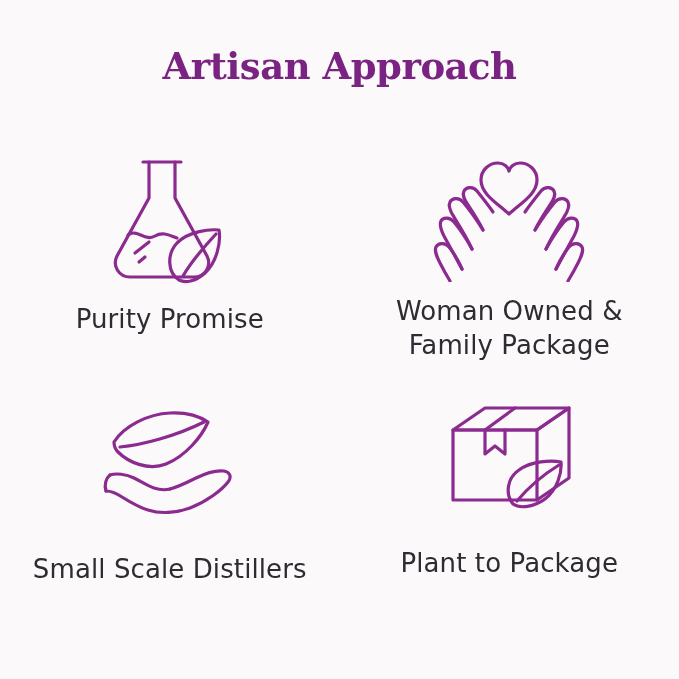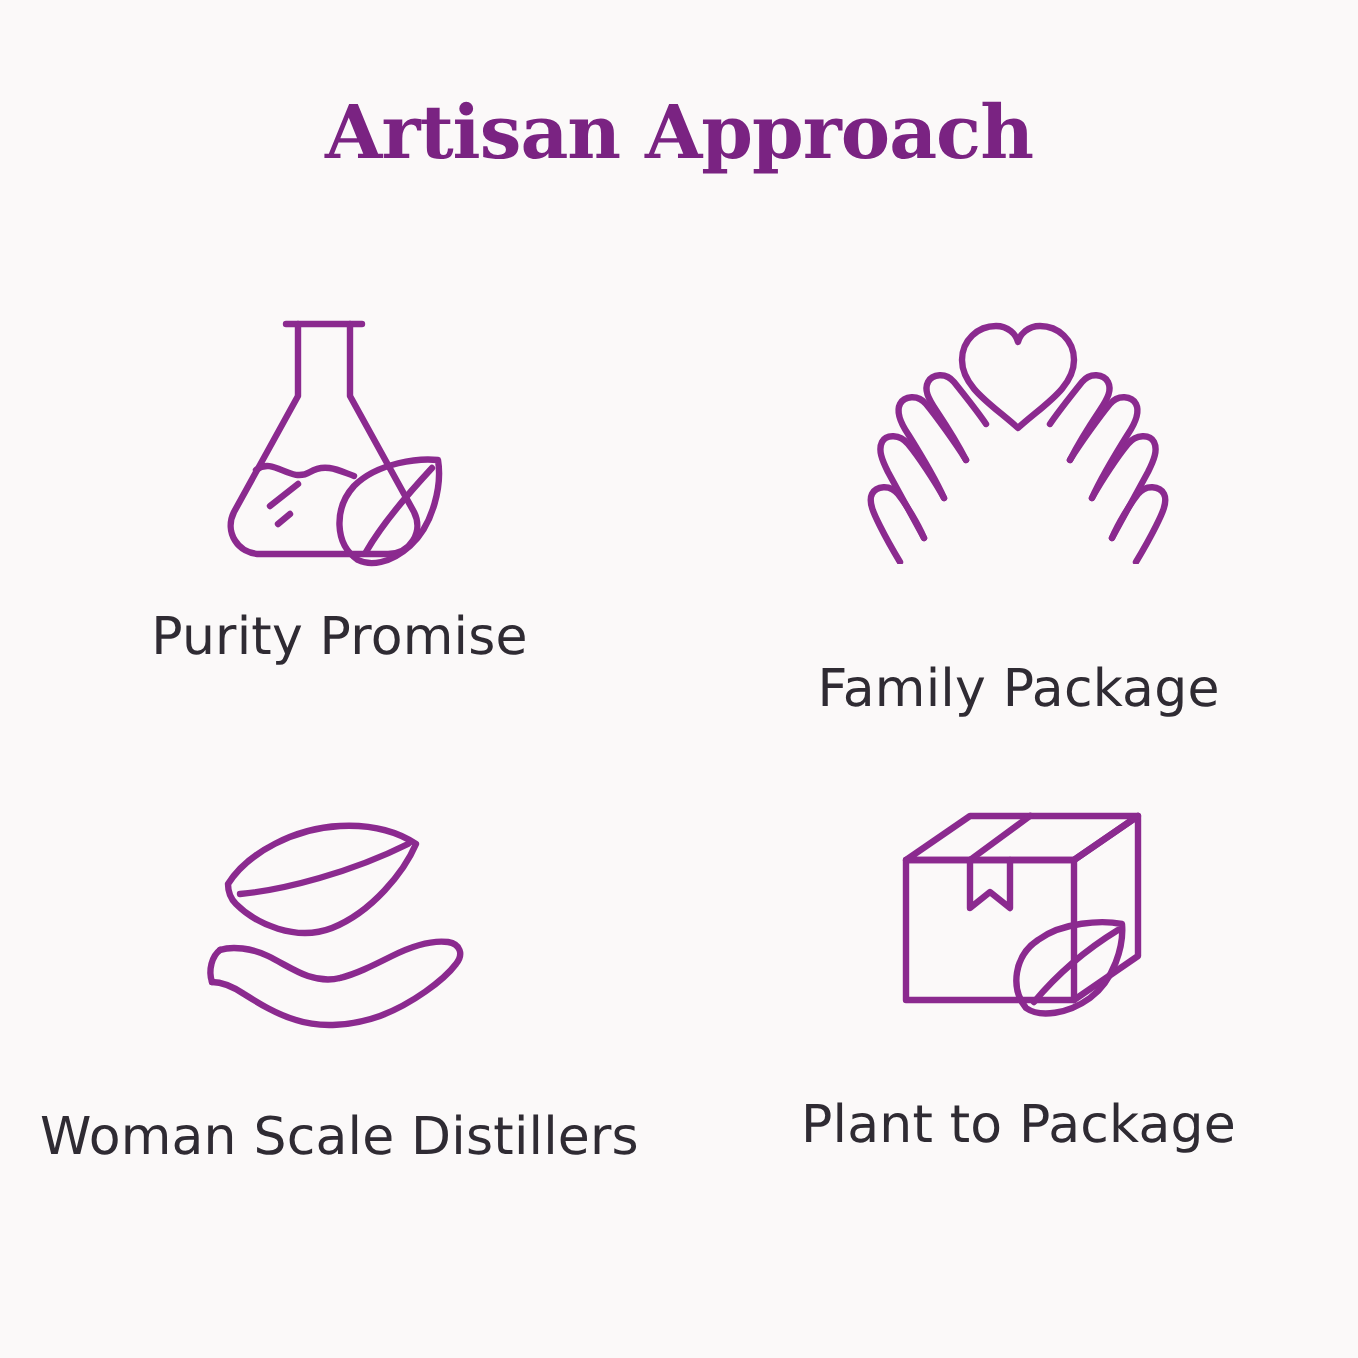--- a/index.html
+++ b/index.html
@@ -109,38 +109,38 @@
           <path d="M53 99 C48 90 40 78 35 72 C31 67 24 67 22 71 C20 75 22 80 25 86 C30 95 38 110 43 119"></path>
           <path d="M43 119 C40 112 34 102 30 97 C26 92 19 93 17 97 C15 101 18 107 21 113 C24 119 28 126 31 131"></path>
 
           <path d="M106 62 C110 56 118 46 122 41 C126 36 133 37 135 41 C137 45 135 49 131 55 C127 61 120 72 116 80"></path>
           <path d="M116 80 C121 72 131 58 136 52 C140 47 147 48 149 52 C151 56 149 61 145 67 C140 75 131 90 127 99"></path>
           <path d="M127 99 C132 90 140 78 145 72 C149 67 156 67 158 71 C160 75 158 80 155 86 C150 95 142 110 137 119"></path>
           <path d="M137 119 C140 112 146 102 150 97 C154 92 161 93 163 97 C165 101 162 107 159 113 C156 119 152 126 149 131"></path>
         </svg>
       </div>
       <div class="cell-label">
-        <br>
+        <span>Woman Owned &amp;</span><br>
         <span>Family Package</span>
       </div>
     </div>
 
     <div class="cell cell-3 r2">
       <div class="cell-icon">
         <svg width="160" height="130" viewBox="0 0 160 130" fill="none" stroke="#8b2a8f" stroke-width="3.2" stroke-linecap="round" stroke-linejoin="round">
 
           <path d="M24 42 C34 26 58 14 80 13 C100 12 112 18 118 22 C112 36 96 56 76 64 C58 71 38 62 28 52 C25 49 24 45 24 42 Z"></path>
           <path d="M30 47 C52 45 86 36 114 22"></path>
 
           <path d="M20 75 C26 73 36 74 44 78 C52 82 58 86 64 88 C70 90 76 90 80 89"></path>
           <path d="M80 89 C88 87 96 83 106 78 C116 73 126 70 134 71 C140 72 142 77 138 82 C132 90 116 102 100 108 C86 113 70 114 58 110 C48 107 40 102 32 97 C26 93 21 91 16 91"></path>
           <path d="M16 91 C14 85 16 78 20 75"></path>
         </svg>
       </div>
-      <div class="cell-label">Woman Scale Distillers</div>
+      <div class="cell-label">Small Scale Distillers</div>
     </div>
 
     <div class="cell cell-4 r2">
       <div class="cell-icon">
         <svg width="160" height="130" viewBox="0 0 160 130" fill="none" stroke="#8b2a8f" stroke-width="3.2" stroke-linecap="round" stroke-linejoin="round">
 
           <path d="M24 30 L56 8 L140 8 L108 30 Z"></path>
           <path d="M24 30 L24 100 L108 100 L108 30 Z"></path>
           <path d="M108 30 L140 8 L140 78 L108 100"></path>
 

